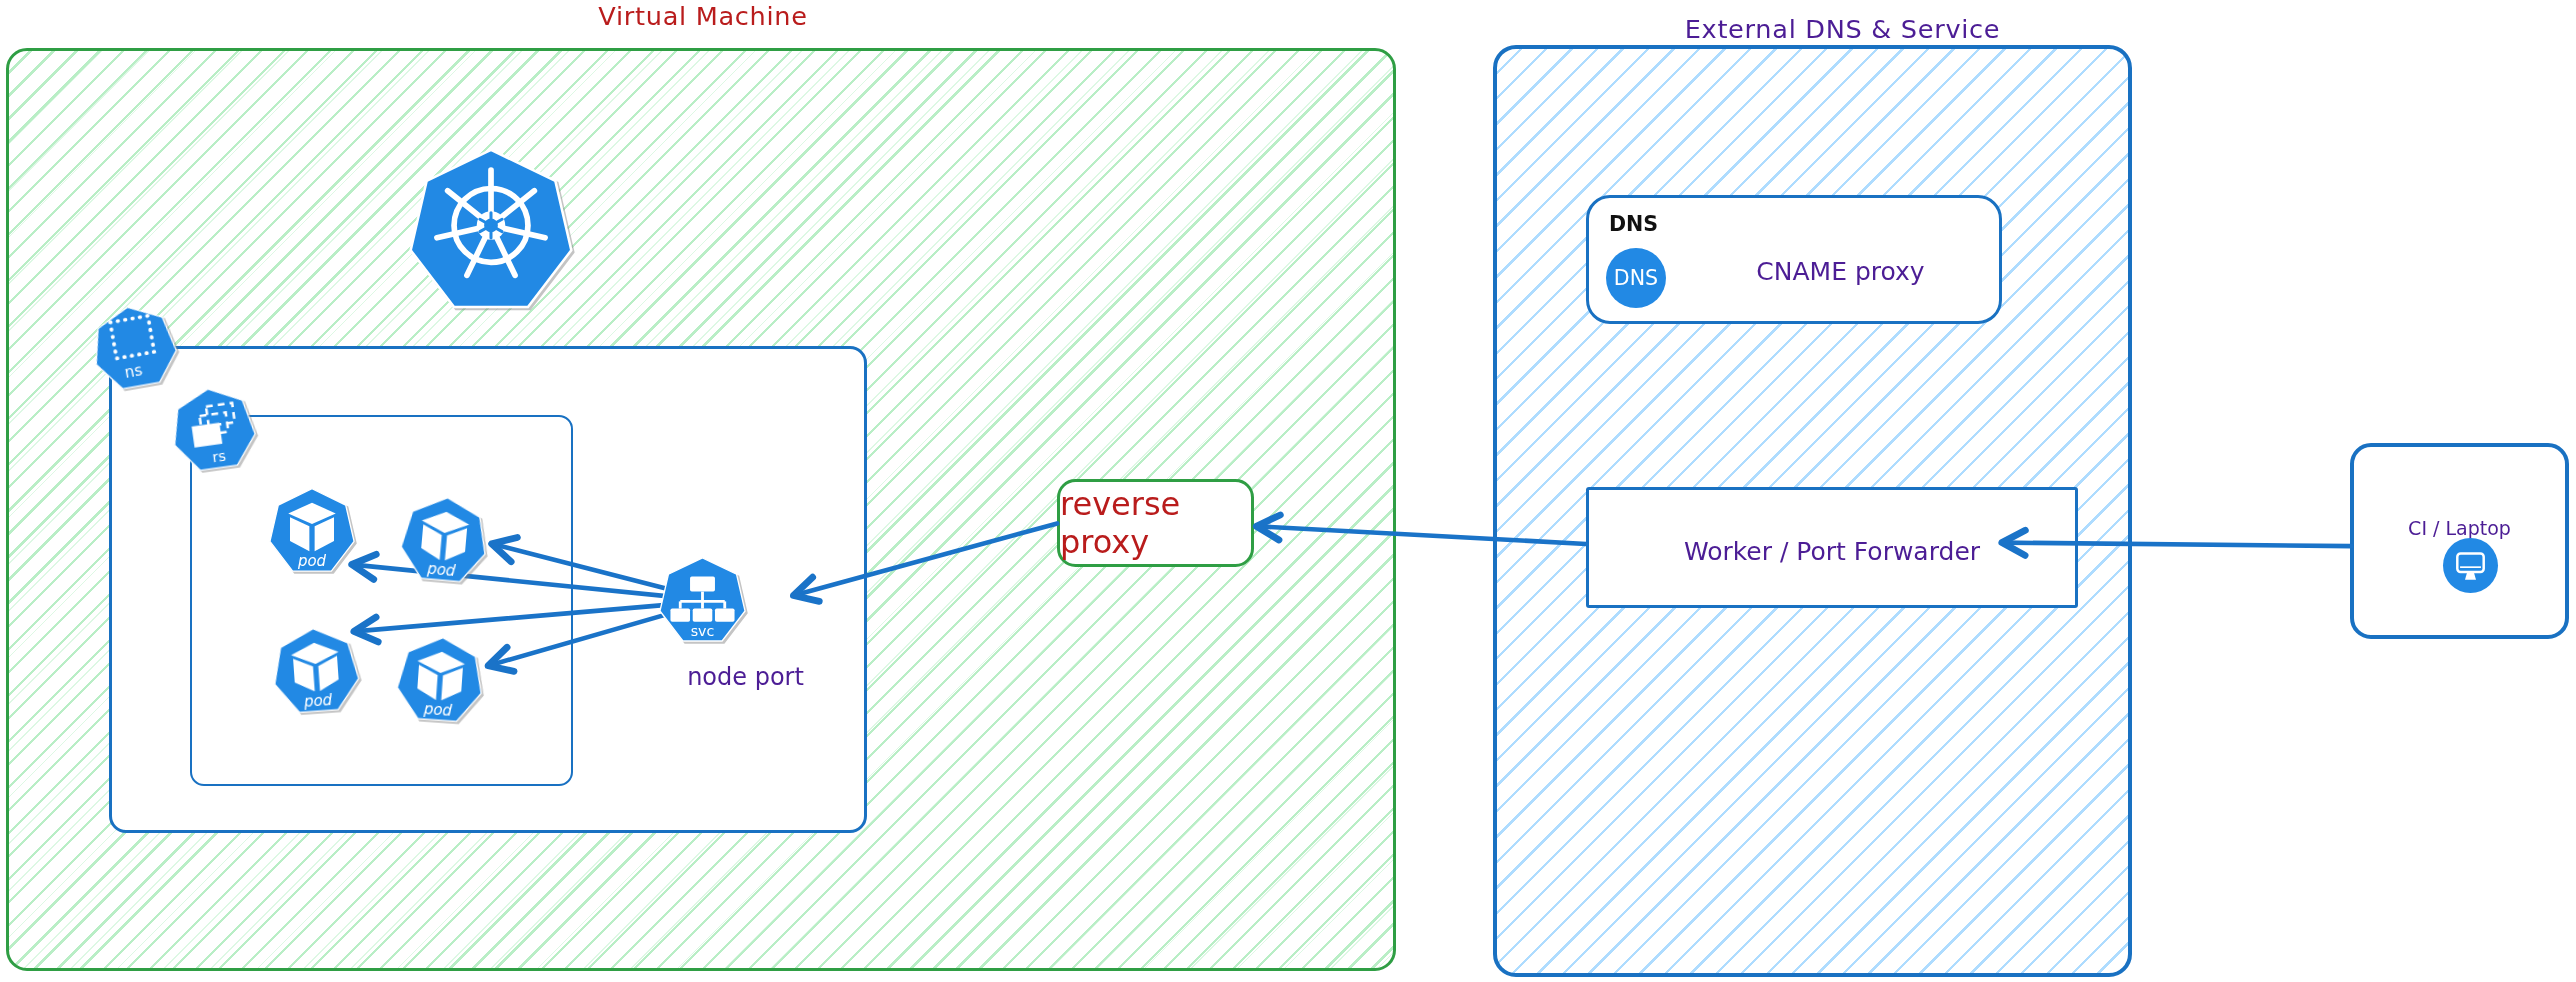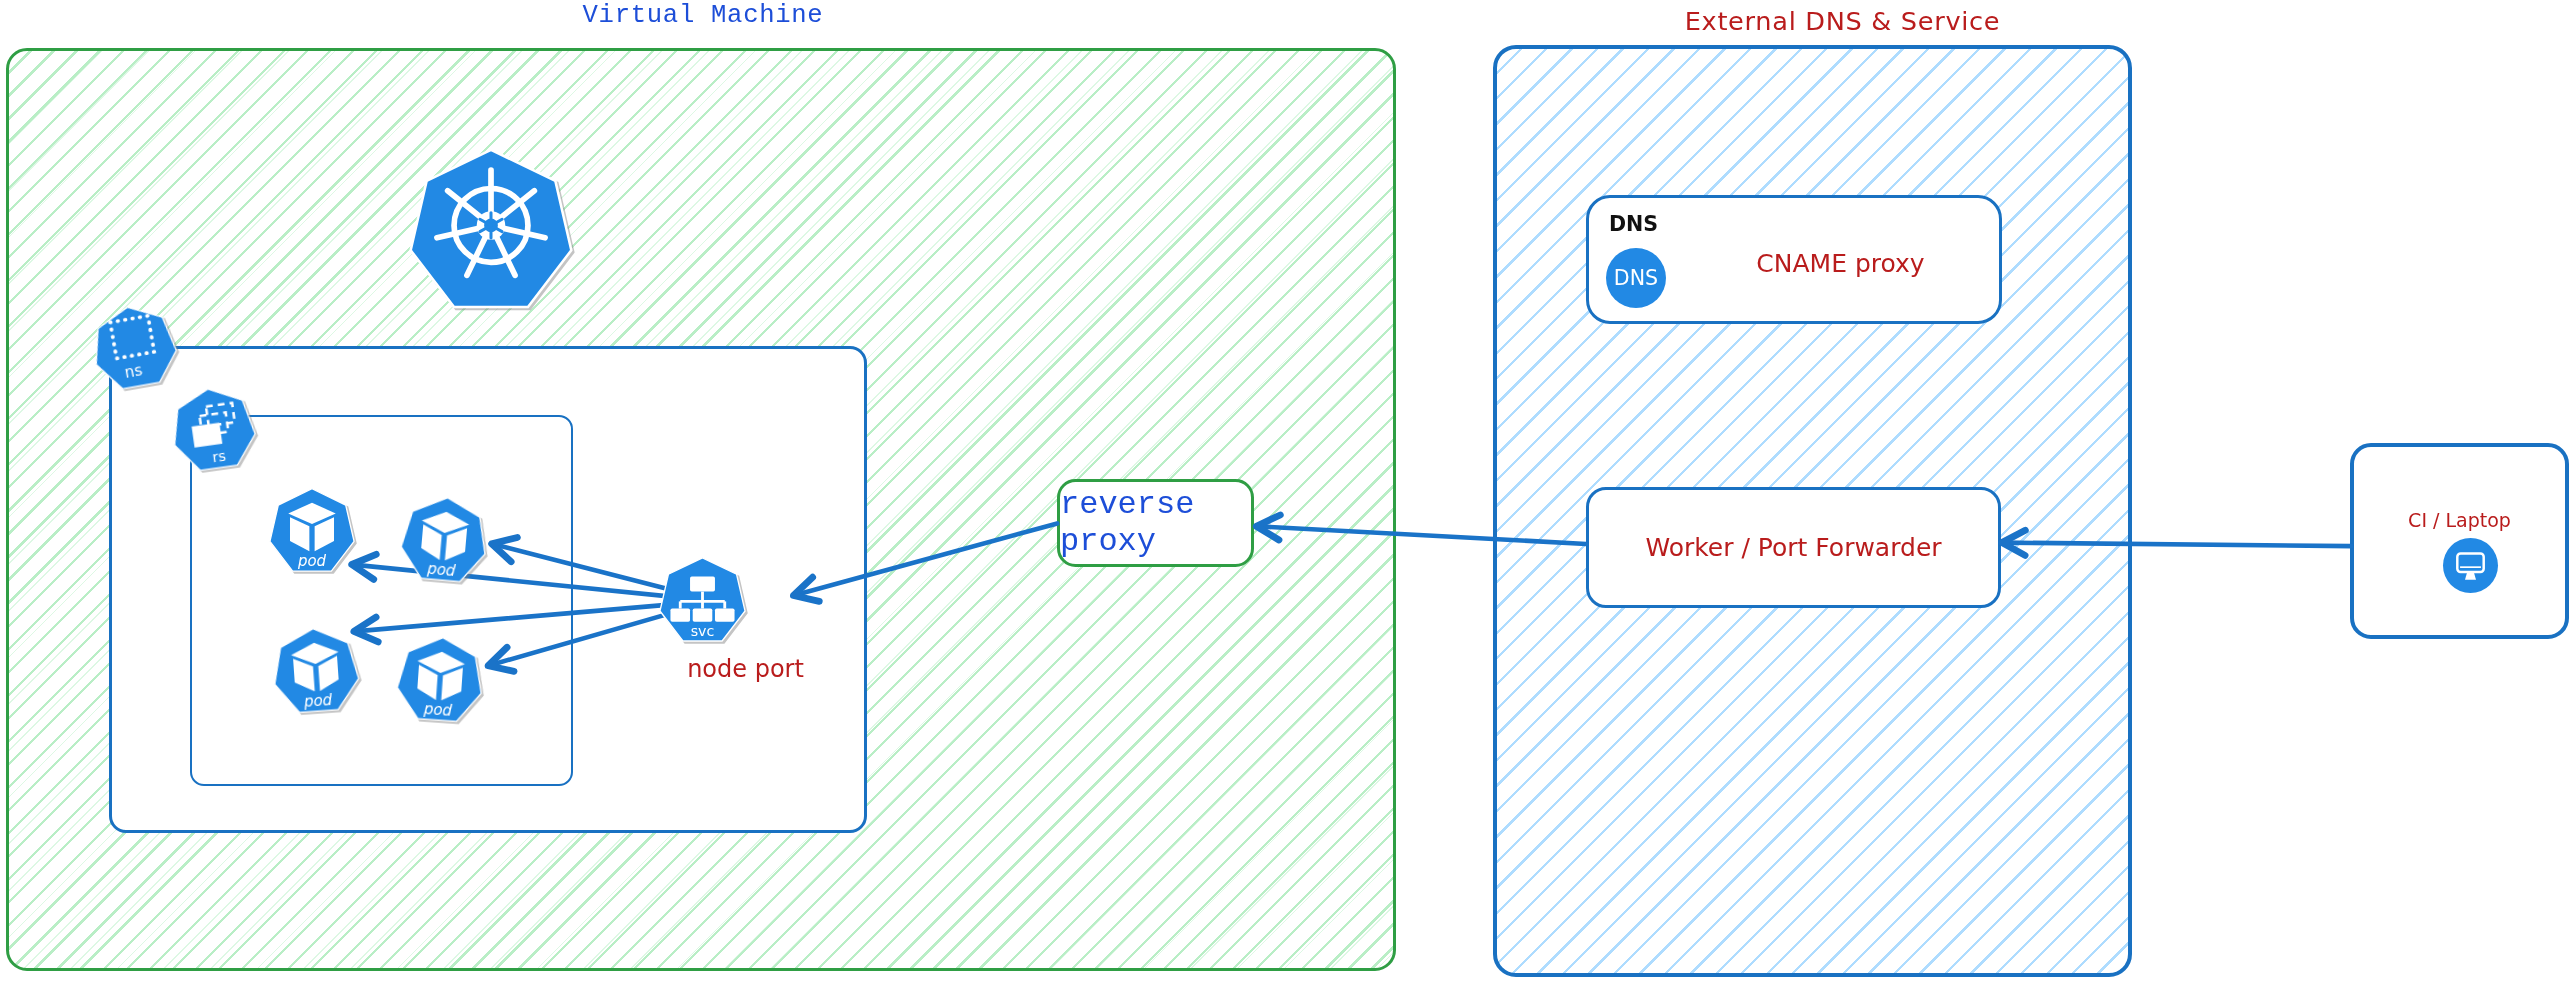--- a/index.html
+++ b/index.html
@@ -20,37 +20,37 @@
   }
   .ext-box {
     left:1493px; top:45px; width:639px; height:932px;
     border:4.3px solid #1971c2; border-radius:23px;
     background:
       repeating-linear-gradient(135deg, rgba(0,0,0,0) 0 15.6px, #aedcff 15.6px 18px),
       repeating-linear-gradient(135deg, rgba(0,0,0,0) 0 35px, #e1f1ff 35px 36px);
     z-index:1;
   }
   .section-title { position:absolute; text-align:center; font-size:25.6px; letter-spacing:0.7px; z-index:3; white-space:nowrap; }
-  .green-text { color:#1d4ed8;font-family:Liberation Mono, monospace; }
-  .blue-text  { color:#b91c1c; }
+  .green-text { color:#b91c1c; }
+  .blue-text  { color:#4c1d95;margin-top:8px; }
 
   
   .ns-box { left:109px; top:346px; width:758px; height:487px;
     background:#ffffff; border:3.6px solid #1971c2; border-radius:17px; z-index:1; }
   .rs-box { left:190px; top:415px; width:383px; height:371px;
     background:transparent; border:2.8px solid #1971c2; border-radius:14px; z-index:1; }
 
   .node-box { background:#ffffff; z-index:1; display:flex; align-items:center; justify-content:center; }
   .rp-box { left:1057px; top:479px; width:197px; height:88px;
     border:3.6px solid #2f9e44; border-radius:18.5px; }
   .rp-box .lbl { font-size:32px; }
   .dns-box { left:1586px; top:195px; width:416px; height:129px;
     border:3.6px solid #1971c2; border-radius:24px; display:block; }
-  .worker-box { left:1586px; top:487px; width:415px; height:121px;
-    border:3.6px solid #1971c2; border-radius:20px; }
+  .worker-box { left:1586px; top:487px; width:492px; height:121px;
+    border:3.6px solid #1971c2; border-radius:3px; }
   .worker-box .lbl { font-size:25px; }
   .ci-box { left:2350px; top:443px; width:219px; height:196px;
     border:4.3px solid #1971c2; border-radius:21px; display:block; }
 
   .dns-tag { position:absolute; left:20px; top:14px; font-size:20.6px; font-weight:bold; color:#111111; }
   .dns-circle { position:absolute; left:17px; top:50px; width:60px; height:60px;
     border-radius:50%; background:#2289e4; display:flex; align-items:center; justify-content:center;
     color:#ffffff; font-size:20.6px; }
   .cname-lbl { position:absolute; left:114px; right:21px; top:51px; text-align:center; font-size:25px; }
   .ci-lbl { position:absolute; left:0; right:0; top:62px; text-align:center; font-size:19px; }

